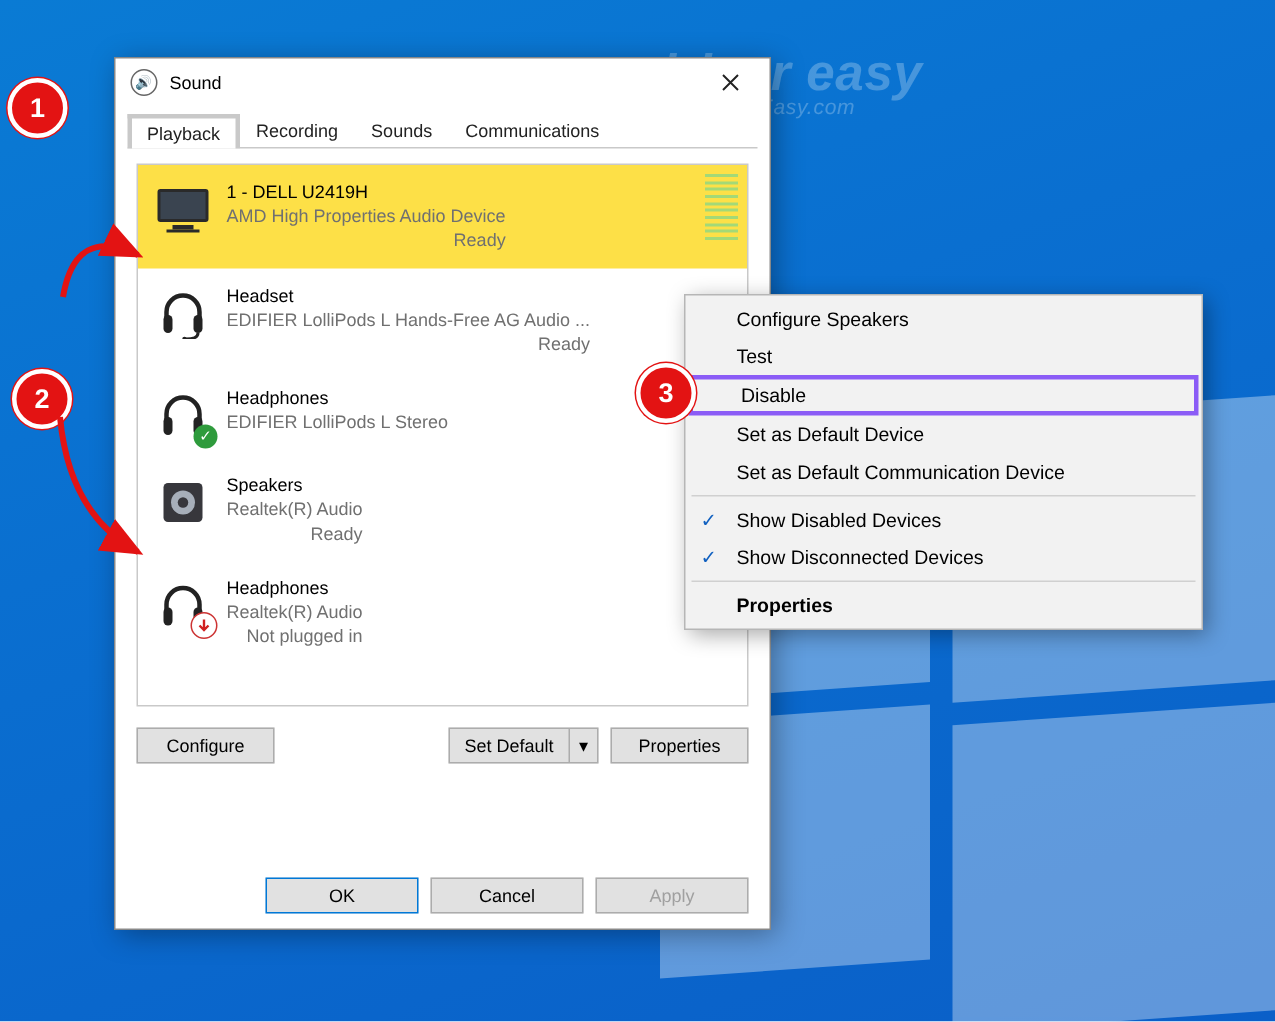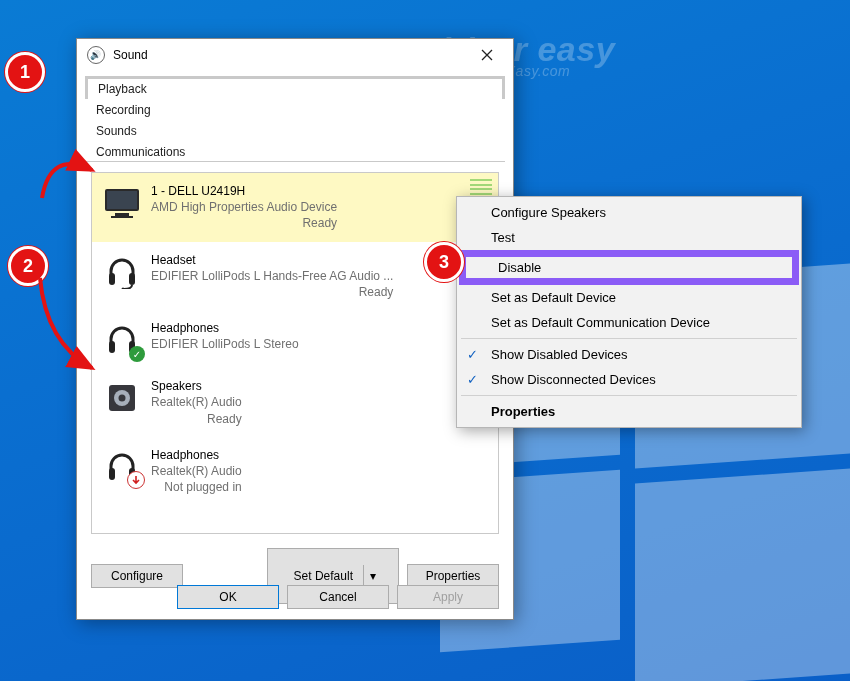--- a/index.html
+++ b/index.html
@@ -11,40 +11,40 @@
   .wl3{left:0;top:205px;width:180px;height:170px;transform:skewY(-4deg);}
   .wl4{left:195px;top:205px;width:215px;height:205px;transform:skewY(-4deg);}
   .watermark{position:absolute;left:430px;top:30px;font-size:34px;font-weight:600;color:rgba(255,255,255,.25);letter-spacing:.5px;font-style:italic;pointer-events:none;}
   .watermark small{display:block;font-size:14px;font-weight:400;margin-top:-6px;}
   .window{position:absolute;left:76px;top:38px;width:436px;height:580px;background:#fff;border:1px solid #888;box-shadow:3px 3px 18px rgba(0,0,0,.35);}
   .titlebar{height:32px;display:flex;align-items:center;padding:0 6px 0 10px;}
   .titlebar .ticon{width:16px;height:16px;border-radius:50%;border:1px solid #666;margin-right:8px;display:flex;align-items:center;justify-content:center;font-size:9px;color:#555;}
   .titlebar .title{font-size:12px;}
   .titlebar .spacer{flex:1;}
   .closebtn{width:40px;height:28px;display:flex;align-items:center;justify-content:center;font-size:15px;color:#222;}
-  .tabs{display:flex;margin:4px 8px 0 8px;border-bottom:1px solid #c9c9c9;font-size:12px;flex-direction:column;}
+  .tabs{display:flex;margin:4px 8px 0 8px;border-bottom:1px solid #c9c9c9;font-size:12px;}
   .tab{padding:3px 10px;border:1px solid transparent;border-bottom:none;position:relative;top:1px;color:#222;}
   .tab.active{border-color:#c9c9c9;background:#fff;}
-  .annot-box{border:7px solid #8b5cf6;}
+  .annot-box{border:3px solid #8b5cf6;}
   .content{padding:10px 14px 0 14px;}
   .instr{margin:6px 0 10px 0;}
   .devlist{border:1px solid #c9c9c9;height:360px;overflow:hidden;position:relative;}
   .device{display:flex;align-items:flex-start;padding:7px 8px;border:3px solid transparent;}
-  .device.selected{background:#fef9c3;}
+  .device.selected{background:#fde047;}
   .device .icon{width:38px;height:36px;margin:2px 10px 0 0;flex:none;display:flex;align-items:center;justify-content:center;position:relative;}
   .device .txt{line-height:1.35;}
   .device .nm{color:#000;}
   .device .sub{color:#707070;}
   .device .st{color:#707070;text-align:right;}
   .meter{position:absolute;right:6px;top:6px;width:22px;height:44px;display:flex;flex-direction:column;justify-content:space-between;}
   .meter span{height:2px;background:#a3d977;display:block;}
   svg{display:block;}
   .btnrow{display:flex;gap:8px;margin-top:14px;align-items:center;}
   .btn{border:1px solid #acacac;background:#e1e1e1;padding:4px 12px;font-size:12px;min-width:66px;text-align:center;}
-  .btn.split{display:flex;align-items:flex-end;padding:16px;}
+  .btn.split{display:flex;align-items:flex-end;padding:0;}
   .btn.split span{padding:4px 10px;}
   .btn.split .caret{border-left:1px solid #acacac;padding:4px 6px;}
   .btn.primary{border-color:#0078d7;}
   .btn.disabled{color:#a0a0a0;}
   .okrow{position:absolute;bottom:10px;right:14px;display:flex;gap:8px;}
   .ctxmenu{position:absolute;left:456px;top:196px;width:340px;background:#f2f2f2;border:1px solid #b6b6b6;box-shadow:3px 3px 14px rgba(0,0,0,.35);padding:3px 2px;font-size:13px;}
   .mitem{padding:5px 10px 5px 32px;position:relative;}
   .mitem.bold{font-weight:700;}
   .msep{height:1px;background:#d0d0d0;margin:3px 2px;}
   .mcheck{position:absolute;left:8px;top:5px;color:#1060c0;font-size:13px;}

